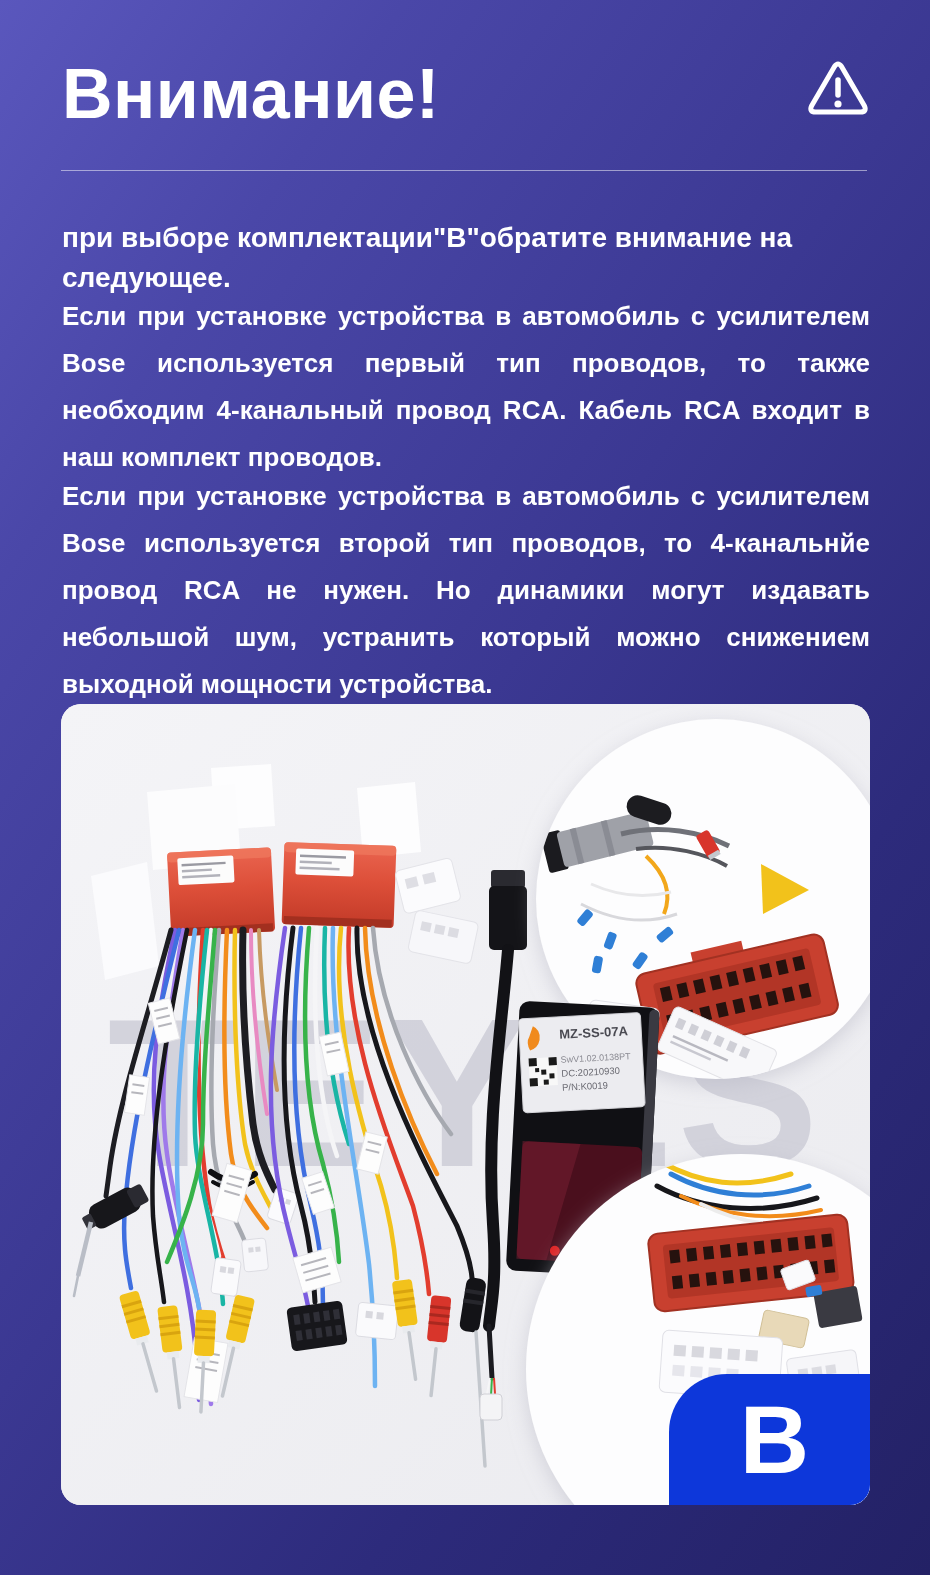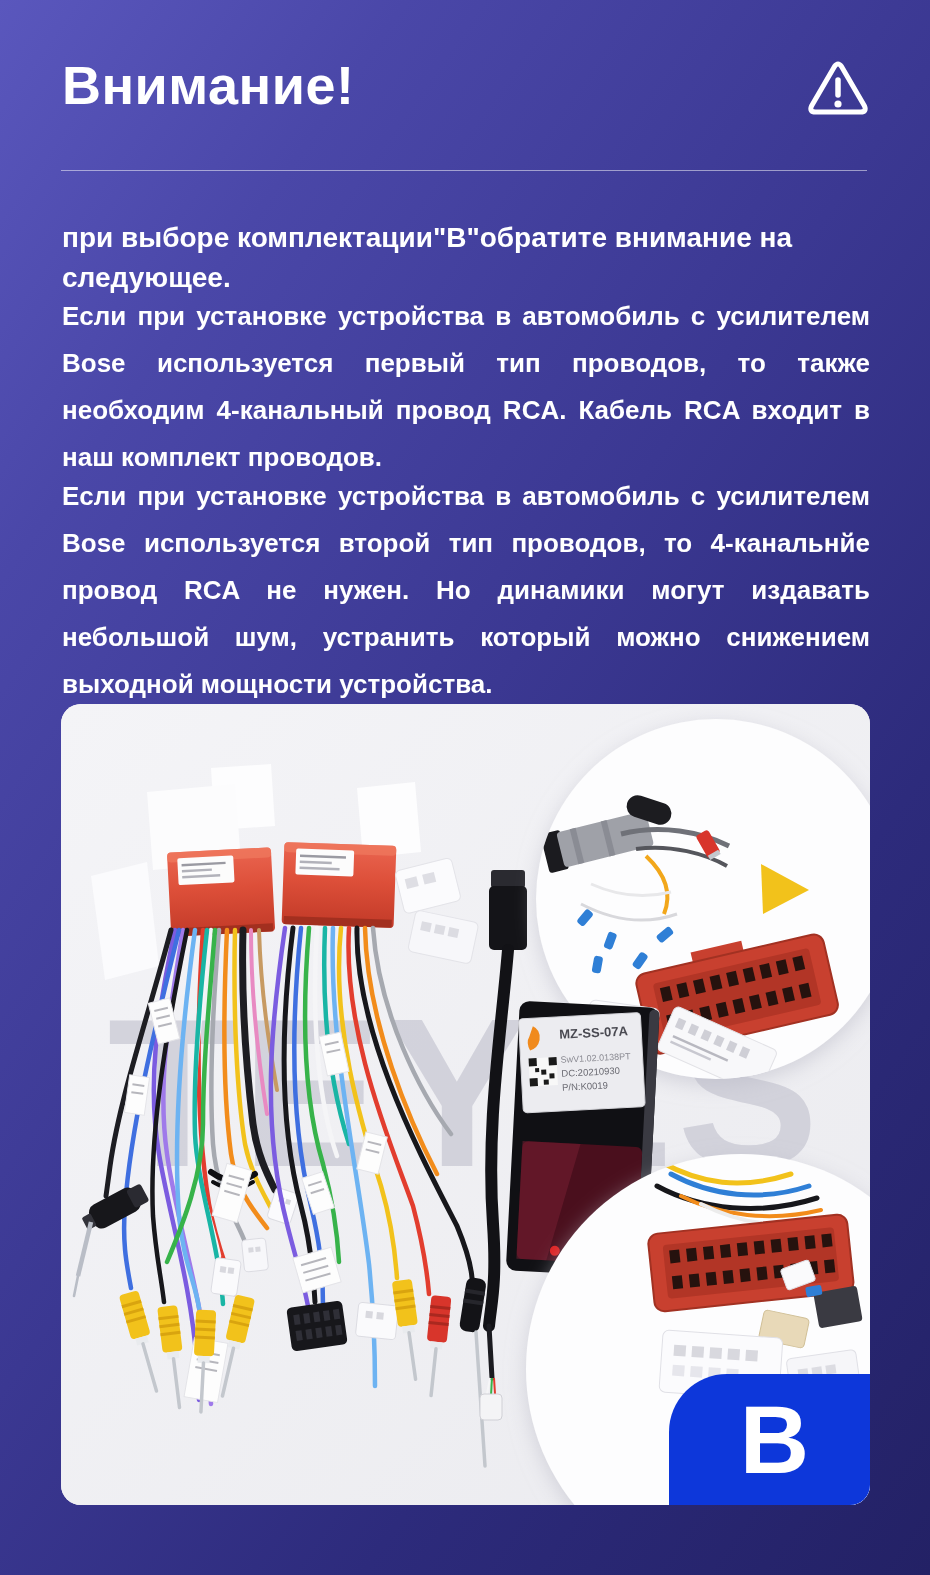--- a/index.html
+++ b/index.html
@@ -4,21 +4,21 @@
 <style>
   * { margin:0; padding:0; box-sizing:border-box; }
   html,body { width:930px; height:1575px; }
   body {
     position:relative; overflow:hidden;
     font-family:"Liberation Sans", sans-serif;
     background:linear-gradient(125deg,#5a57bd 0%,#4a47a8 20%,#3b3892 48%,#2d2b7c 72%,#232165 100%);
   }
   .header-title {
     position:absolute; left:62px; top:54px;
-    font-size:54px; font-weight:700; color:#ffffff; letter-spacing:.5px;
+    font-size:70px; font-weight:700; color:#ffffff; letter-spacing:.5px;
   }
   .warning-icon { position:absolute; left:806px; top:60px; width:64px; height:60px; }
   .divider {
     position:absolute; left:61px; top:170px; width:806px; height:1px;
     background:rgba(255,255,255,.5);
   }
   .para {
     position:absolute; left:62px; width:808px; color:#ffffff;
     font-weight:700; text-align:justify;
   }

